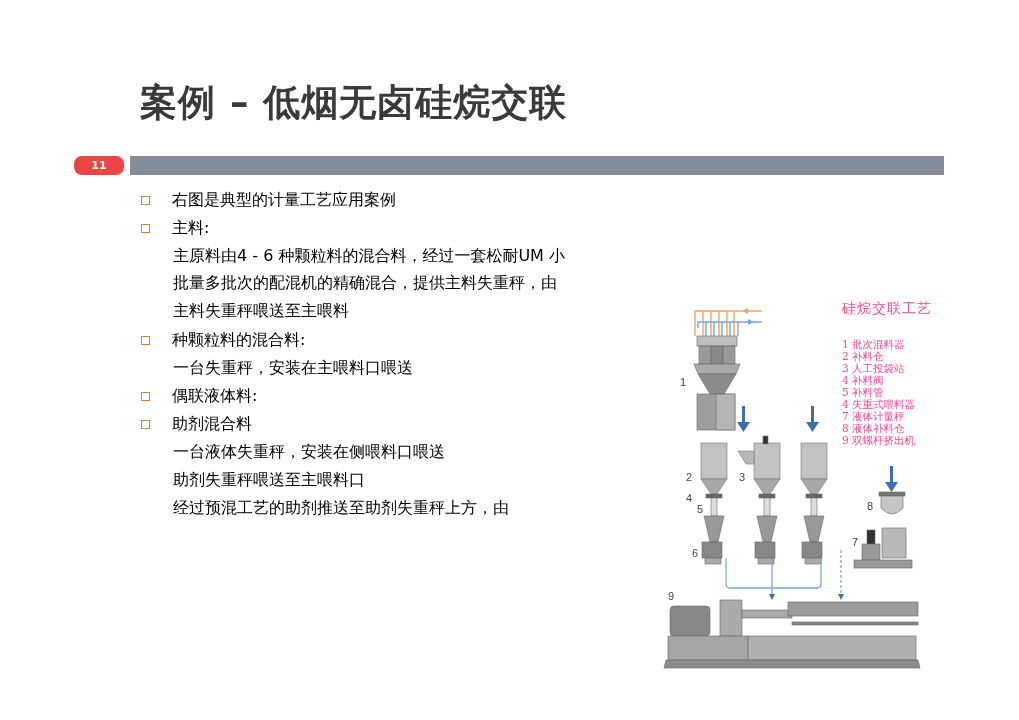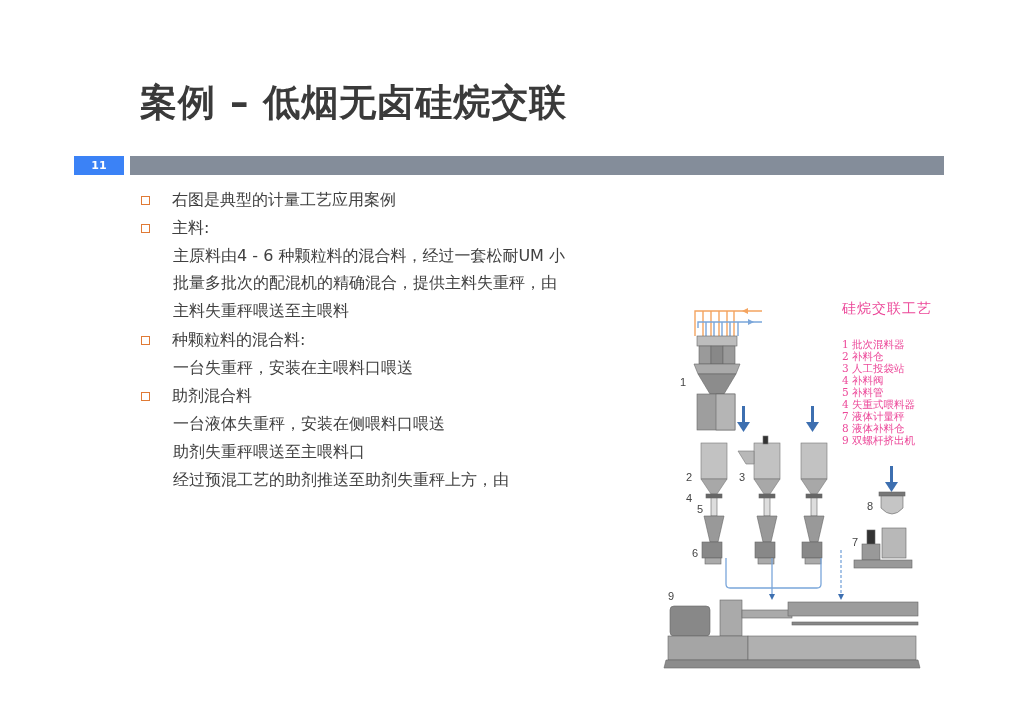--- a/index.html
+++ b/index.html
@@ -9,30 +9,30 @@
     font-family: "DejaVu Sans", "Liberation Sans", sans-serif;
     color: #333333;
   }
   .title {
     position: absolute; left: 140px; top: 80px;
     font-size: 37px; color: #3a3a3a; letter-spacing: 1px;
     font-weight: bold; margin: 0; line-height: 46px;
   }
   .page-num {
     position: absolute; left: 74px; top: 156px; width: 50px; height: 19px;
-    background: #3b82f6; color: #ffffff; font-size: 11px; font-weight: bold;
-    display: flex; align-items: center; justify-content: center;
+    background: #ef4444; color: #ffffff; font-size: 11px; font-weight: bold;
+    display: flex; align-items: center; justify-content: center; border-radius: 8px;
   }
   .header-bar {
     position: absolute; left: 130px; top: 156px; width: 814px; height: 19px;
     background: #848d9a;
   }
   .bullets {
     position: absolute; left: 140px; top: 186px; width: 460px;
-    font-size: 16px; line-height: 28px; color: #404040;
+    font-size: 16px; line-height: 28px; color: #000000;
   }
   .line { position: relative; white-space: nowrap; height: 28px; }
   .line .bullet {
     position: absolute; left: 1px; top: 10px; width: 7px; height: 7px;
     border: 1px solid #e07a35; background: #fff;
   }
   .line .txt { position: absolute; left: 32px; top: 0; }
   .line.sub .txt { left: 33px; }
   .line.cont .txt { left: 33px; font-family: Liberation Mono, monospace; }
   .diagram {
@@ -73,20 +73,24 @@
     </div>
   <div class="line cont">
       <span class="txt">主料失重秤喂送至主喂料</span>
     </div>
   <div class="line">
       <span class="bullet"></span>
       <span class="txt">种颗粒料的混合料:</span>
     </div>
   <div class="line sub">
       <span class="txt">一台失重秤，安装在主喂料口喂送</span>
+    </div>
+  <div class="line">
+      <span class="bullet"></span>
+      <span class="txt">偶联液体料:</span>
     </div>
   <div class="line">
       <span class="bullet"></span>
       <span class="txt">助剂混合料</span>
     </div>
   <div class="line sub">
       <span class="txt">一台液体失重秤，安装在侧喂料口喂送</span>
     </div>
   <div class="line sub">
       <span class="txt">助剂失重秤喂送至主喂料口</span>

